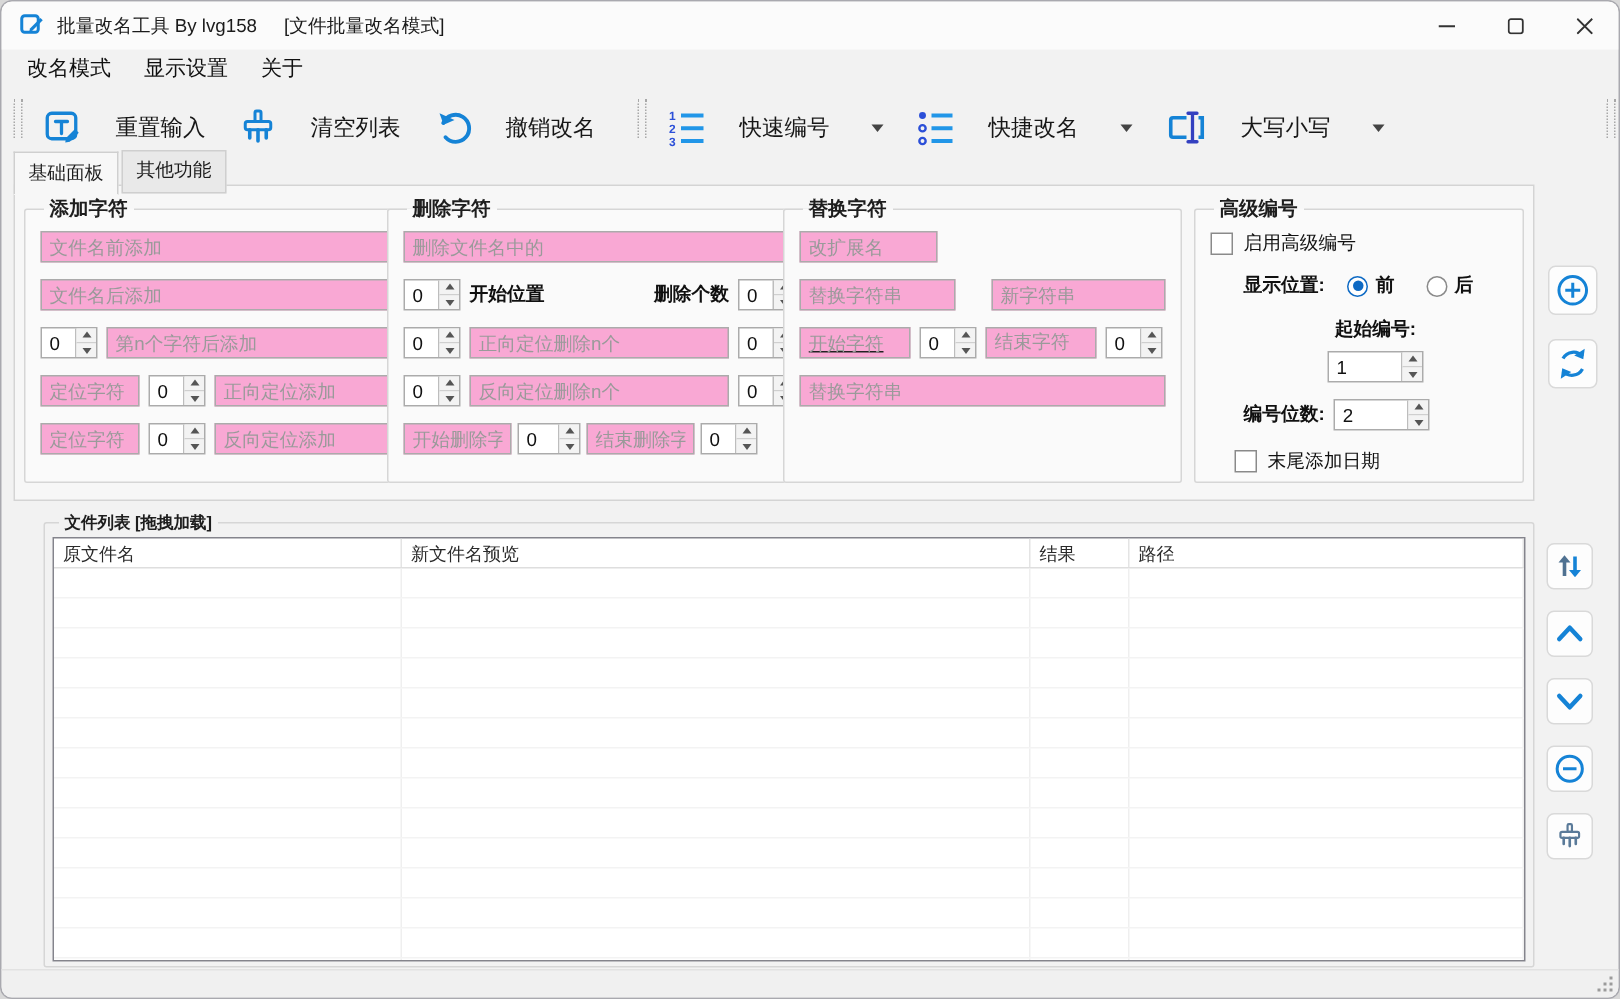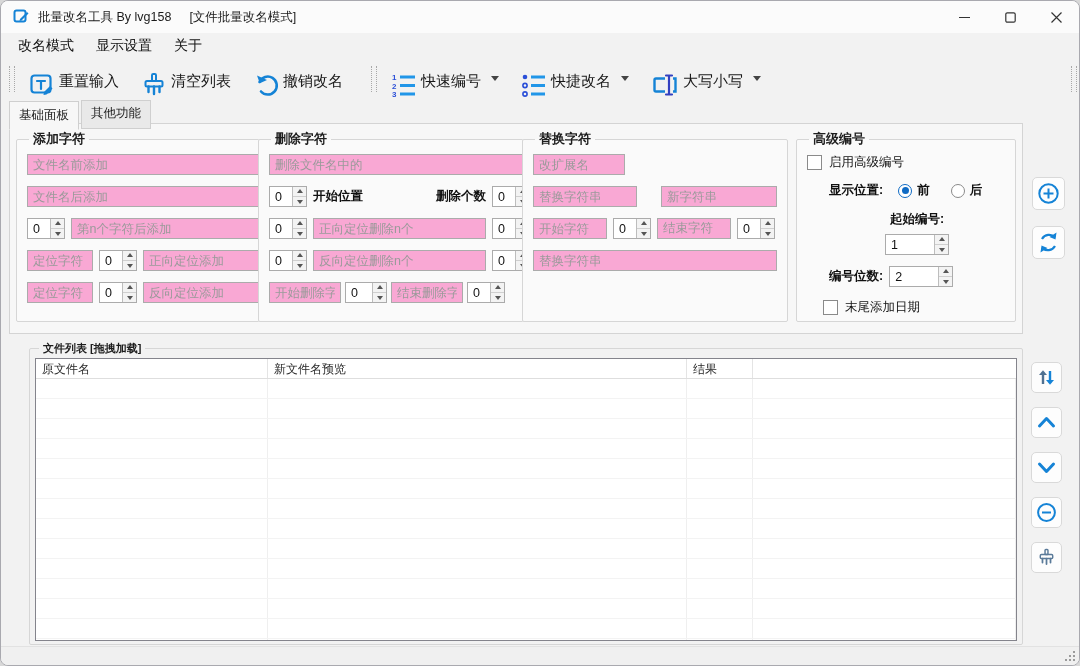--- a/index.html
+++ b/index.html
@@ -11,21 +11,21 @@
   .titlebar .ttext{font-size:12.5px;color:#1b1b1b;}
   .titlebar .tmode{font-size:12.5px;color:#1b1b1b;margin-left:18px;}
   .wincontrols{margin-left:auto;display:flex;height:100%;}
   .winbtn{width:46px;height:100%;display:flex;align-items:center;justify-content:center;}
   
   .menubar{position:absolute;top:32px;left:0;right:0;height:26px;display:flex;align-items:center;padding-left:6px;}
   .menu-item{font-size:14px;color:#111;padding:3px 11px;}
   
   .toolbar{position:absolute;top:58px;left:0;right:0;height:40px;display:flex;align-items:center;}
   .tgrip{width:4px;height:26px;border-left:1px dotted #a8a8a8;border-right:1px dotted #a8a8a8;margin:0 6px 0 8px;}
-  .tbtn{display:flex;align-items:flex-start;gap:4px;padding:3px 8px;margin-right:6px;margin-top:12px;}
+  .tbtn{display:flex;align-items:center;gap:22px;padding:3px 8px;margin-right:6px;margin-top:12px;}
   .tbtn .lbl{font-size:15px;color:#171717;white-space:nowrap;}
   .caret{width:0;height:0;border:4px solid transparent;border-top:5px solid #444;margin-left:6px;margin-top:4px;}
   
   .tabbar{position:absolute;top:99px;left:8px;display:flex;z-index:3;}
   .tab{font-size:12.5px;color:#1c1c1c;padding:4px 9px 5px;border:1px solid #cfcfcf;background:#e9e9e9;margin-right:2px;}
   .tab.active{background:#f7f7f7;border-bottom:1px solid #f7f7f7;position:relative;top:1px;padding-top:5px;}
   .tabpanel{position:absolute;top:122px;left:8px;width:1014px;height:211px;background:#f7f7f7;
             border:1px solid #d4d4d4;box-sizing:border-box;}
   
   fieldset.gbox{position:absolute;top:6px;height:192px;margin:0;border:1px solid #d6d6d6;border-radius:2px;
@@ -317,21 +317,21 @@
     <fieldset class="gbox g-rep">
       <legend>替换字符</legend>
       <div class="row">
         <input class="txt" style="width: 92px;" placeholder="改扩展名">
       </div>
       <div class="row">
         <input class="txt" style="width: 104px;" placeholder="替换字符串">
         <input class="txt" style="width: 116px; margin-left: auto;" placeholder="新字符串">
       </div>
       <div class="row">
-        <input class="txt" style="width: 74px;" placeholder="开始字符">
+        <input class="txt" style="width: 74px; text-decoration: underline;" placeholder="开始字符">
         <span class="spin w38">
             <input value="0" style="">
             <span class="btns">
               <span class="sbtn up"></span>
               <span class="sbtn down"></span>
             </span>
           </span>
         <input class="txt" style="width: 74px; font-family: Liberation Mono, monospace;" placeholder="结束字符">
         <span class="spin w38">
             <input value="0" style="">
@@ -403,20 +403,21 @@
     </div>
   </div>
 
   <fieldset class="flist">
     <legend>文件列表 [拖拽加载]</legend>
     <div class="ftable">
       <div class="thead">
           <div class="th">原文件名</div>
           <div class="th">新文件名预览</div>
           <div class="th">结果</div>
+          <div class="th">路径</div>
         </div>
       <div>
           <div class="tr">
             <div class="td"></div>
             <div class="td"></div>
             <div class="td"></div>
             <div class="td"></div>
           </div>
           <div class="tr">
             <div class="td"></div>

